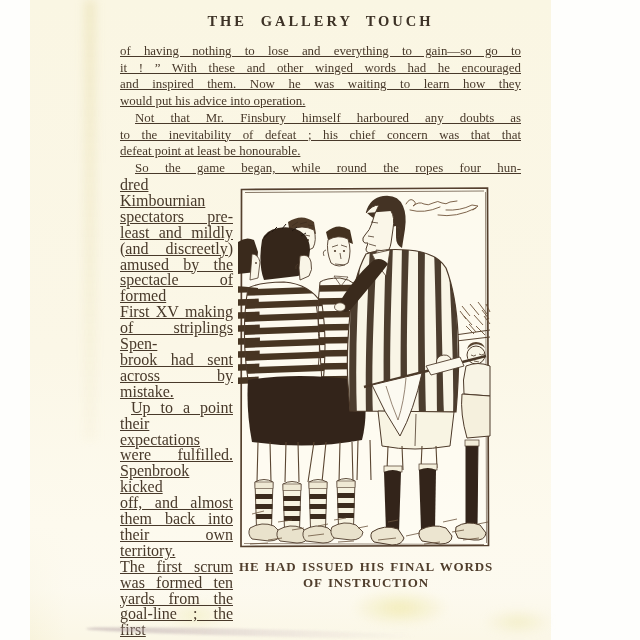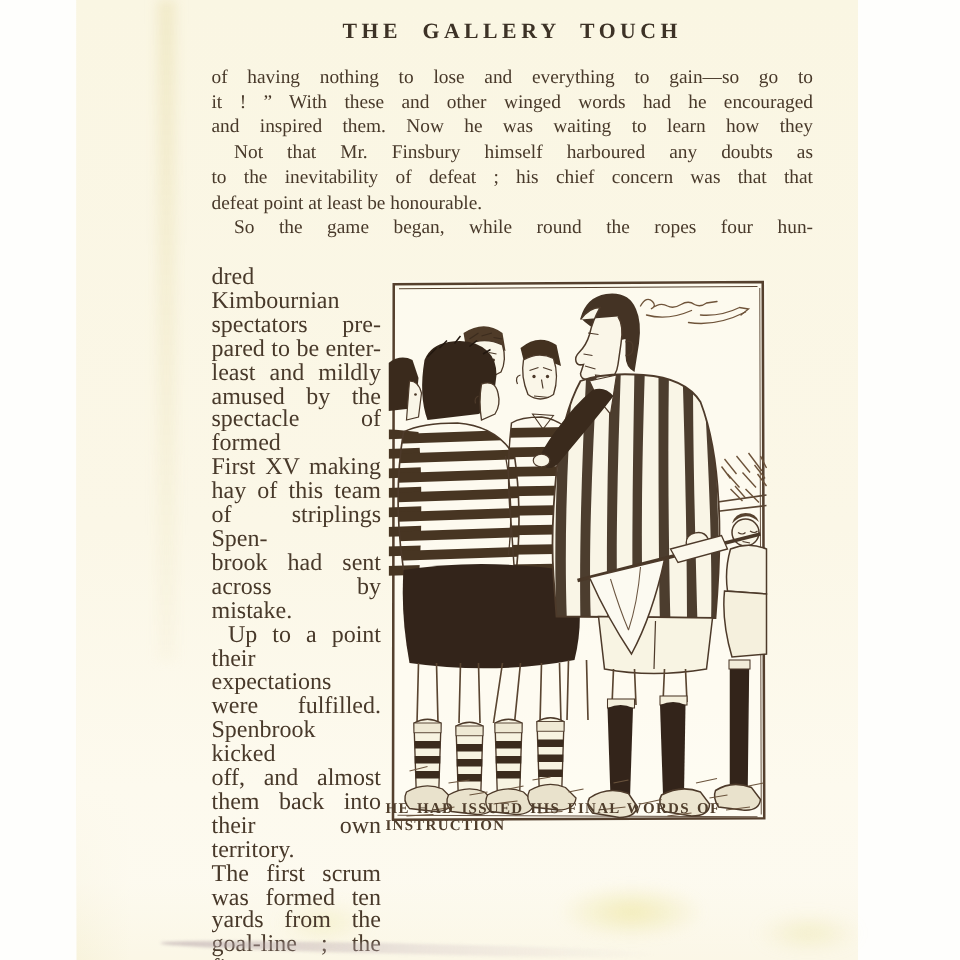--- a/index.html
+++ b/index.html
@@ -4,21 +4,21 @@
 <style>
   html,body{margin:0;padding:0;width:640px;height:640px;background:#ffffff;
     font-family:"Liberation Serif", serif;}
   .canvas{position:relative;width:640px;height:640px;overflow:hidden;background:#fefefc;}
 
   
   .page{position:absolute;left:30px;top:0;width:521px;height:640px;
     background:
       linear-gradient(180deg, rgba(250,246,227,1) 0%, rgba(251,247,231,1) 55%,
         rgba(253,250,238,1) 82%, rgba(254,252,246,0.55) 92%, rgba(255,255,255,0) 100%),
-      linear-gradient(90deg, #f8f3dc 0%, #fbf7e6 7%, #fbf7e7 100%); margin-left: 21px;}
+      linear-gradient(90deg, #f8f3dc 0%, #fbf7e6 7%, #fbf7e7 100%);}
   .streak{position:absolute;left:54px;top:0;width:12px;height:440px;
     background:linear-gradient(180deg, rgba(228,216,160,0.38), rgba(236,227,184,0.12));
     filter:blur(4px);}
   .stain{position:absolute;border-radius:50%;pointer-events:none;}
   .s1{left:300px;top:582px;width:140px;height:52px;filter:blur(4px);
     background:radial-gradient(closest-side, rgba(228,218,110,0.40), rgba(228,218,110,0) 70%);}
   .s2{left:120px;top:595px;width:90px;height:40px;filter:blur(5px);
     background:radial-gradient(closest-side, rgba(230,222,130,0.28), rgba(230,222,130,0) 70%);}
   .s3{left:438px;top:604px;width:100px;height:36px;filter:blur(5px);
     background:radial-gradient(closest-side, rgba(226,216,120,0.30), rgba(226,216,120,0) 70%);}
@@ -27,61 +27,61 @@
     background:linear-gradient(90deg, rgba(176,158,164,0.55), rgba(205,188,194,0.30) 55%, rgba(205,188,194,0) 100%);}
 
   
   .title{position:absolute;left:90px;top:13px;width:401px;margin:0;
     text-align:center;font-size:14.5px;font-weight:700;letter-spacing:3px;word-spacing:7px;
     color:#3d3226;}
   .main-text{position:absolute;left:90px;top:43px;width:401px;
     font-size:12.9px;line-height:16.7px;color:#48392a;}
   .left-col{position:absolute;left:90px;top:177px;width:113px;
     font-size:16px;line-height:15.9px;color:#48392a;}
-  .line{text-align:justify;text-align-last:justify;}
+  .line{text-align:justify;text-align-last:justify;text-decoration:underline;}
   .line.flush{text-align-last:left;}
   .main-text .line.indent{padding-left:15px;}
   .left-col .line.indent{padding-left:11px;}
 
   
   .illustration{position:absolute;left:208px;top:184px;width:255px;height:368px;margin:0;}
-  .caption{position:absolute;left:206px;top:534px;width:260px;
-    font-size:10px;letter-spacing:0.85px;word-spacing:1.5px;color:#503e2c;font-weight:700;}
+  .caption{position:absolute;left:206px;top:559px;width:260px;text-align:center;
+    font-size:13px;letter-spacing:0.85px;word-spacing:1.5px;color:#503e2c;font-weight:700;}
 </style>
 </head>
 <body>
 
 <div class="canvas">
   <div class="page">
     <div class="streak"></div>
     <div class="stain s1"></div>
     <div class="stain s2"></div>
     <div class="stain s3"></div>
 
     <h1 class="title">THE GALLERY TOUCH</h1>
 
     <div class="main-text">
         <div class="line">of having nothing to lose and everything to gain—so go to</div>
         <div class="line">it ! ”  With these and other winged words had he encouraged</div>
         <div class="line">and inspired them.  Now he was waiting to learn how they</div>
+        <div class="line flush">would put his advice into operation.</div>
         <div class="line indent">Not that Mr. Finsbury himself harboured any doubts as</div>
         <div class="line">to the inevitability of defeat ; his chief concern was that that</div>
         <div class="line flush">defeat point at least be honourable.</div>
         <div class="line indent">So the game began, while round the ropes four hun-</div>
       </div>
 
     <div class="left-col">
         <div class="line">dred Kimbournian</div>
         <div class="line">spectators pre-</div>
-        <div class="line">pared to be enter-</div>
         <div class="line">least and mildly</div>
+        <div class="line">(and discreetly)</div>
         <div class="line">amused by the</div>
         <div class="line">spectacle of formed</div>
         <div class="line">First XV making</div>
-        <div class="line">hay of this team</div>
         <div class="line">of striplings Spen-</div>
         <div class="line">brook had sent</div>
         <div class="line">across by mistake.</div>
         <div class="line indent">Up to a point</div>
         <div class="line">their expectations</div>
         <div class="line">were fulfilled.</div>
         <div class="line">Spenbrook kicked</div>
         <div class="line">off, and almost</div>
         <div class="line">them back into</div>
         <div class="line">their own territory.</div>

